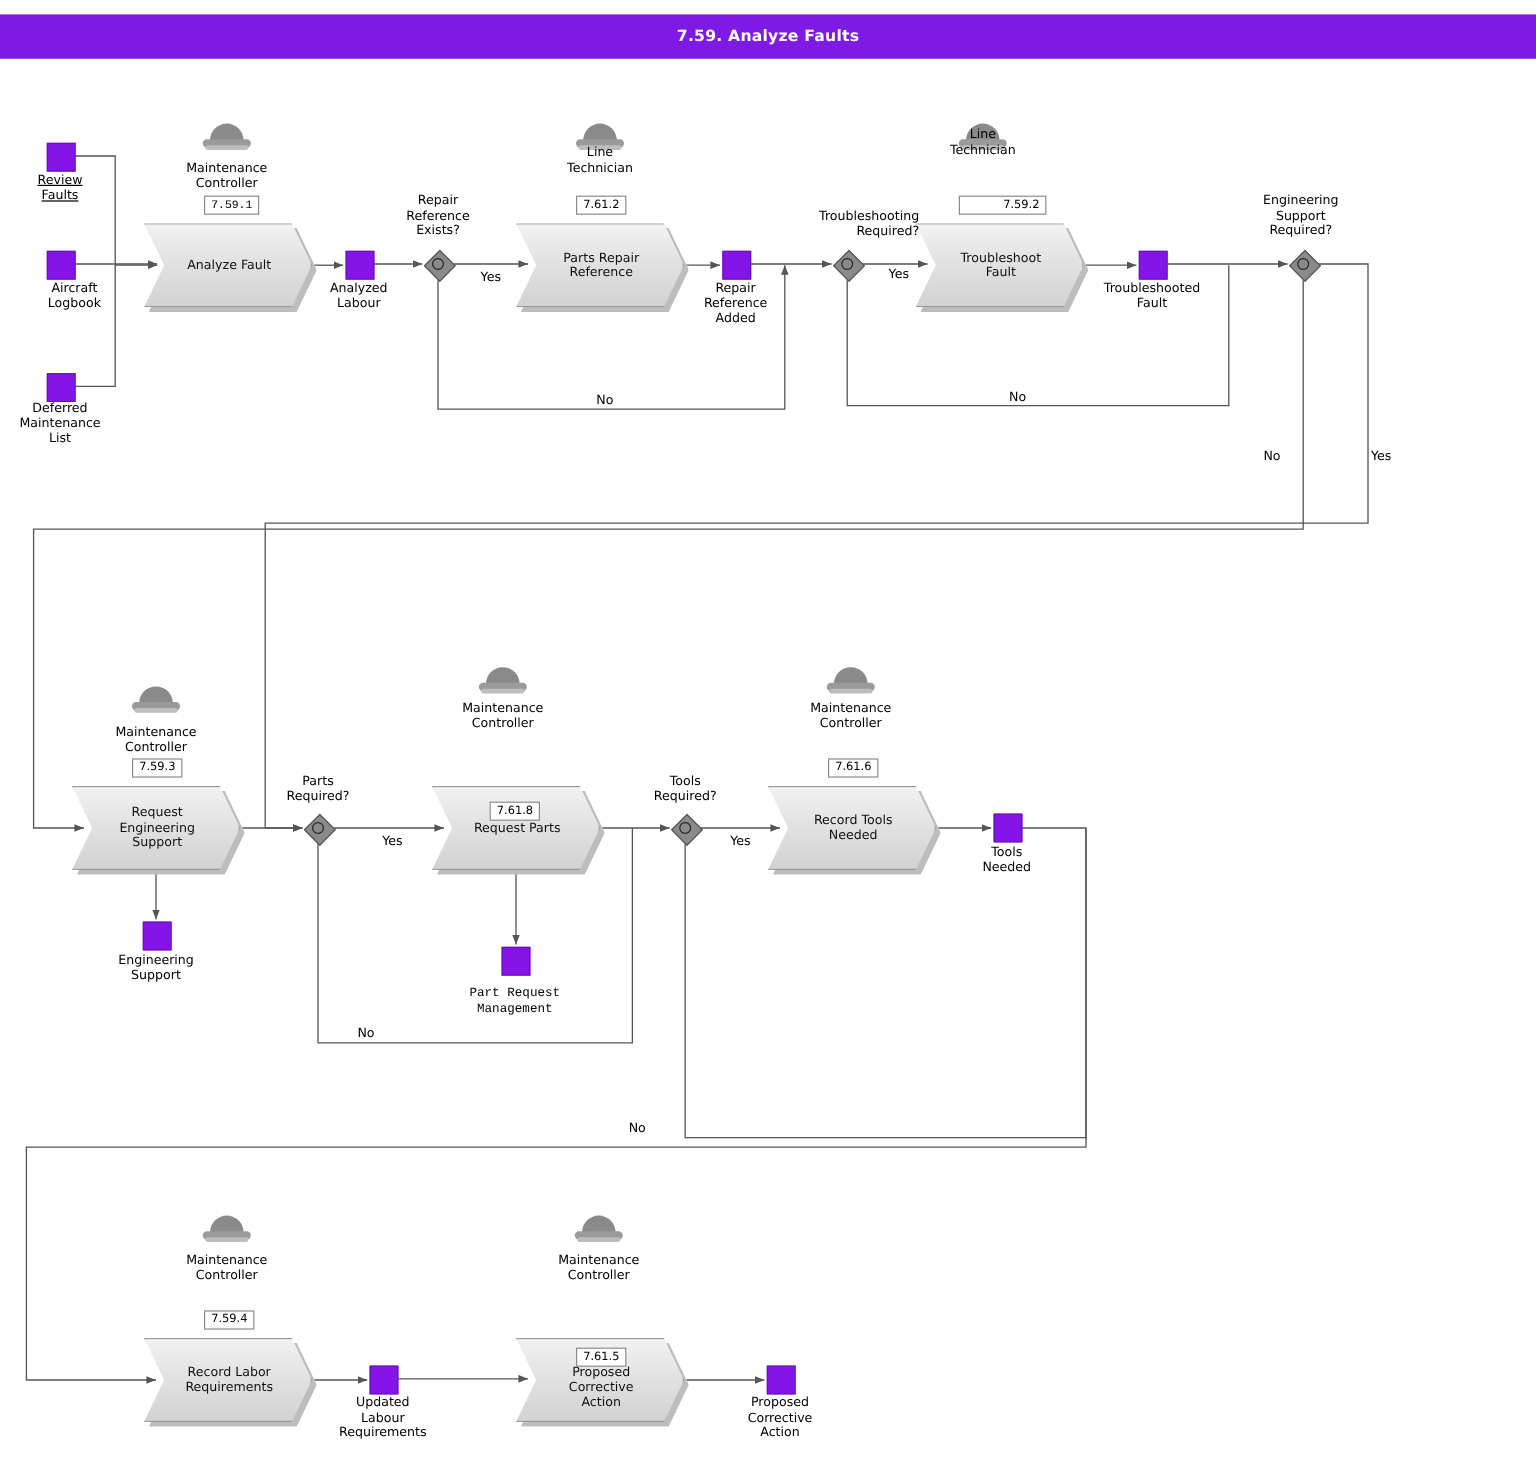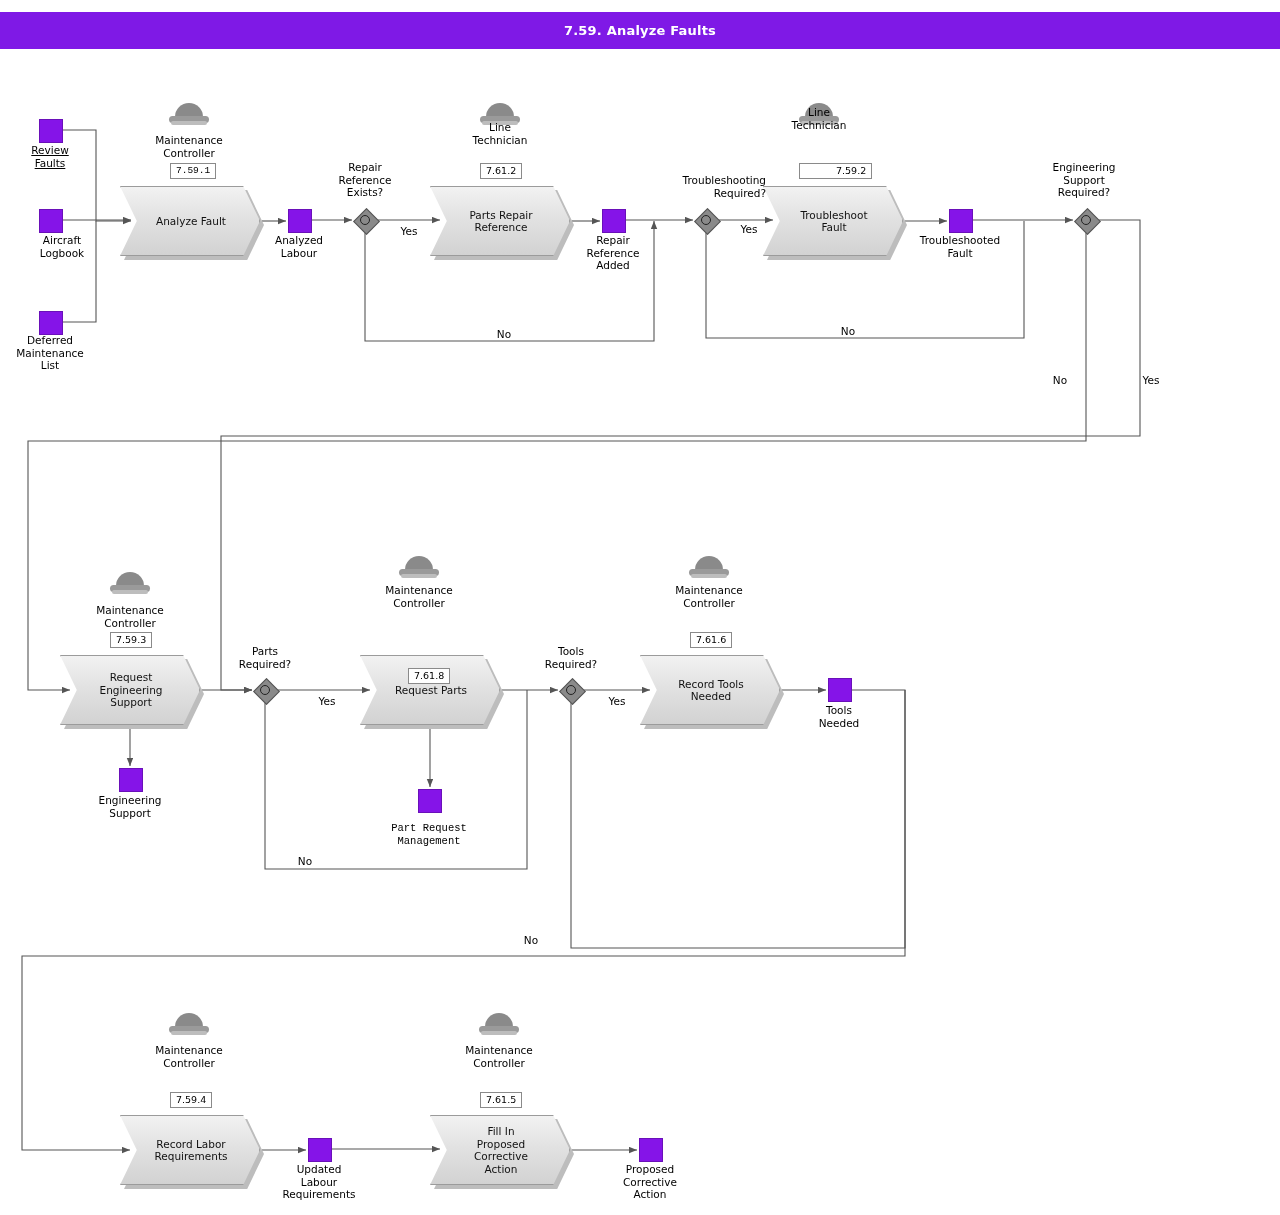--- a/index.html
+++ b/index.html
@@ -331,21 +331,21 @@
 Action</div>
     </div>
   </div>
   <div class="role" style="left:479px;top:1013px;">
     <div class="cap"></div>
       <div class="brim"></div>
       <div class="brim2"></div>
   </div>
   <div class="role-label" style="left:439px;top:1044px;width:120px;">Maintenance
 Controller</div>
-  <div class="idbox" style="left:480px;top:1092px;">7.61.5</div>
+  <div class="idbox" style="left:480px;top:1123px;">7.61.5</div>
 
   <div class="gw" style="left:353px;top:208px;">
     <div class="dia"></div>
       <div class="ring"></div>
   </div>
   <div class="lbl" style="left:315px;top:161px;width:100px;">Repair
 Reference
 Exists?</div>
 
   <div class="gw" style="left:694px;top:208px;">

